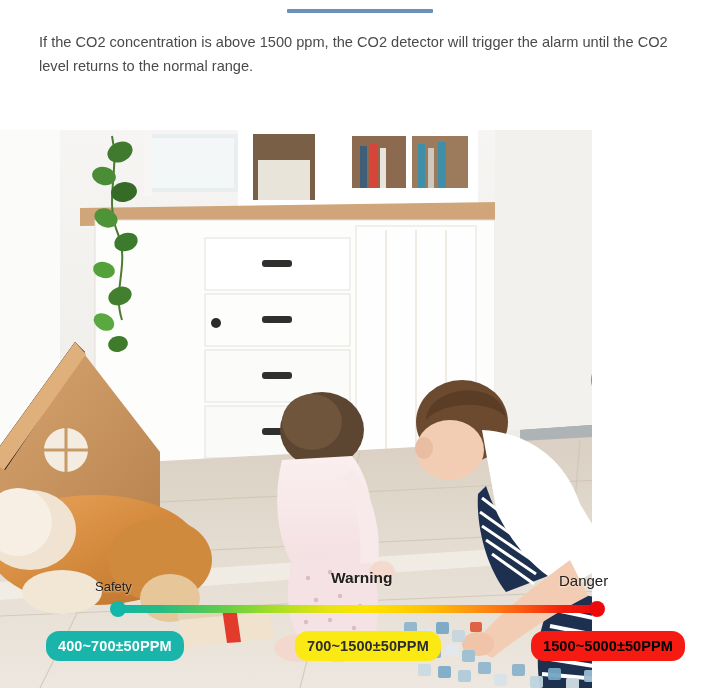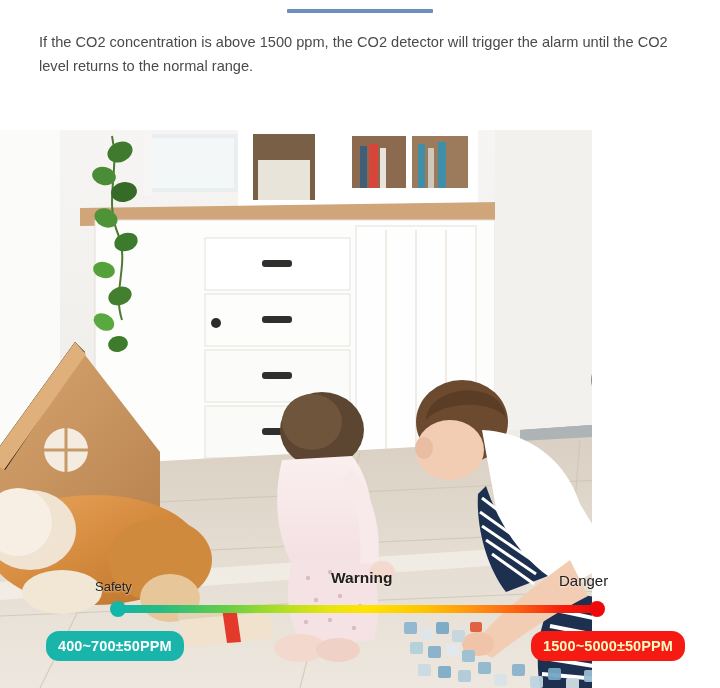--- a/index.html
+++ b/index.html
@@ -137,21 +137,21 @@
     align-items: center;
     justify-content: center;
     font-size: 14.5px;
     font-weight: bold;
     letter-spacing: 0.1px;
     white-space: nowrap;
     padding: 0 12px;
   }
   .badge-safety  { left: 46px;  top: 66px; background: #19b5ab; color: #ffffff; }
   .badge-warning { left: 295px; top: 66px; background: #fbe913; color: #2d2d2d; }
-  .badge-danger  { left: 531px; top: 66px; background: #f51a12; color: #fef9c3; }
+  .badge-danger  { left: 531px; top: 66px; background: #f51a12; color: #000000; }
 </style>
 </head>
 <body>
 
 <div class="page">
 
   <div class="header">
 
     <div class="title-divider"></div>
 
@@ -381,16 +381,17 @@
     <span class="scale-label lbl-warning">Warning</span>
     <span class="scale-label lbl-danger">Danger</span>
 
     <div class="bar-wrap">
       <div class="bar-track"></div>
       <div class="bar-dot dot-left"></div>
       <div class="bar-dot dot-right"></div>
     </div>
 
     <div class="badge badge-safety">400~700±50PPM</div>
+    <div class="badge badge-warning">700~1500±50PPM</div>
     <div class="badge badge-danger">1500~5000±50PPM</div>
   </div>
 
 </div>
 
 </body></html>

